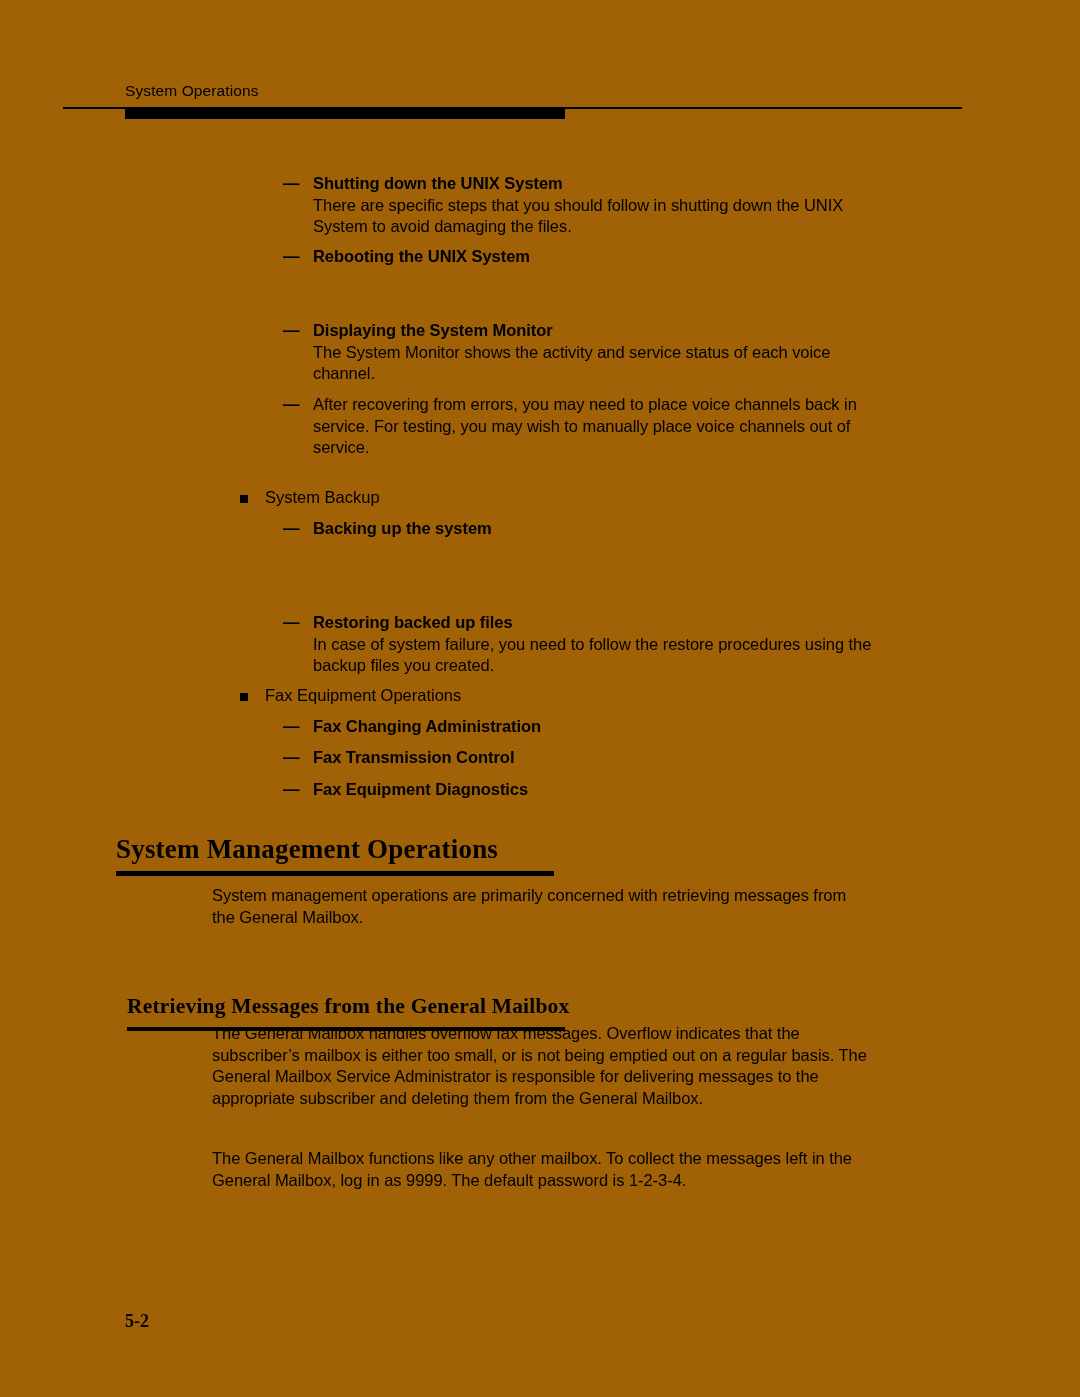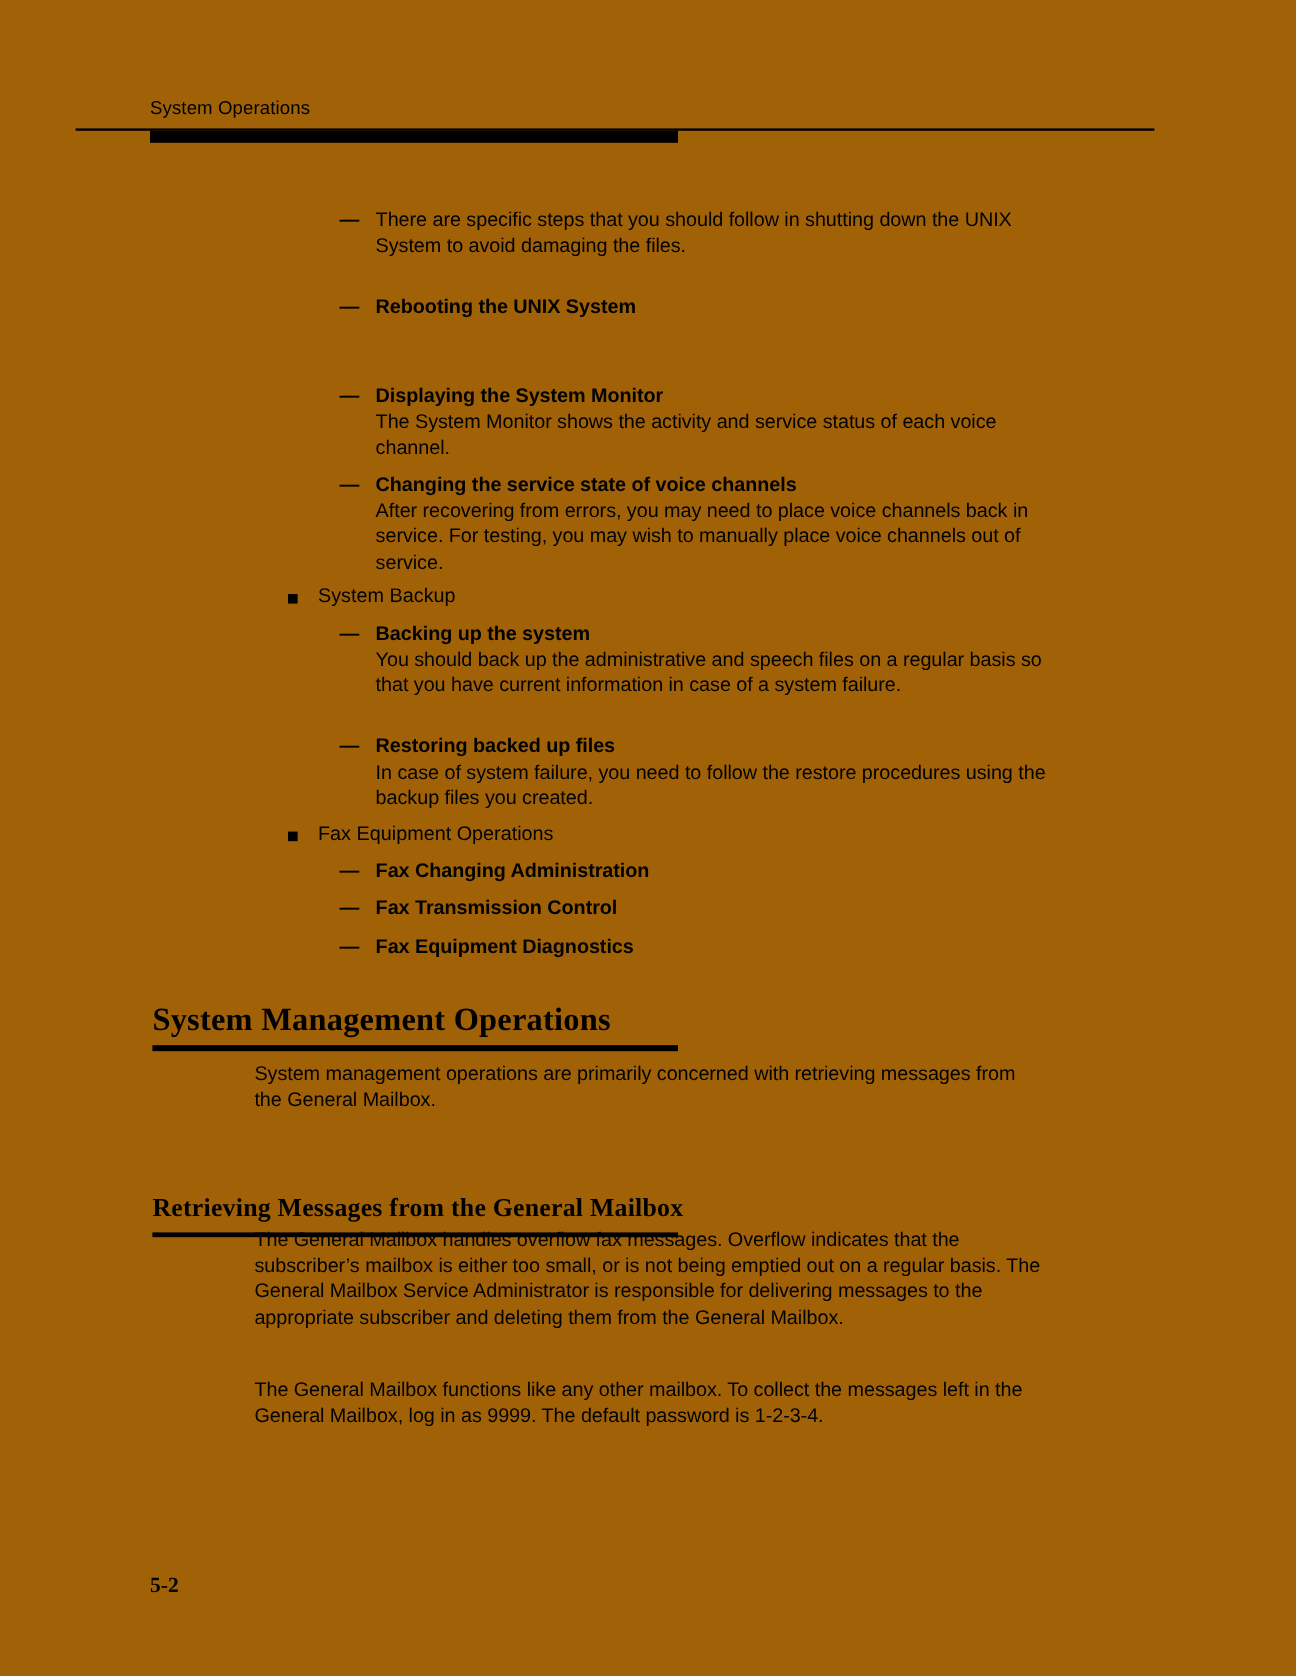--- a/index.html
+++ b/index.html
@@ -110,21 +110,21 @@
   .sq-label {
     margin-left: 25px;
     font-size: 16.5px;
     line-height: 21.5px;
     font-weight: 400;
   }
 
   
   .h1-block {
     position: absolute;
-    left: 127px;
+    left: 116px;
     width: 460px;
   }
   .h1-text {
     font-family: "Liberation Serif", serif;
     font-weight: 700;
     font-size: 27px;
     line-height: 32px;
     letter-spacing: 0.2px;
   }
   .h1-rule {
@@ -185,20 +185,21 @@
     <div class="running-header-text">System Operations</div>
     <div class="header-rule-thin"></div>
     <div class="header-rule-thick"></div>
   </div>
 
   <div class="content">
 
     <div class="dash-item" style="left:283px; top:173px;">
       <span class="dash-mark">—</span>
       <div class="dash-body">
+        <div class="dash-title">Shutting down the UNIX System</div>
         <div class="para">There are specific steps that you should follow in shutting down the UNIX System to avoid damaging the files.</div>
       </div>
     </div>
 
     <div class="dash-item" style="left:283px; top:246px;">
       <span class="dash-mark">—</span>
       <div class="dash-body">
         <div class="dash-title">Rebooting the UNIX System</div>
       </div>
     </div>
@@ -207,35 +208,33 @@
       <span class="dash-mark">—</span>
       <div class="dash-body">
         <div class="dash-title">Displaying the System Monitor</div>
         <div class="para">The System Monitor shows the activity and service status of each voice channel.</div>
       </div>
     </div>
 
     <div class="dash-item" style="left:283px; top:394px;">
       <span class="dash-mark">—</span>
       <div class="dash-body">
-        <div class="dash-title">Changing the service state of voice channels</div>
         <div class="para">After recovering from errors, you may need to place voice channels back in service.  For testing, you may wish to manually place voice channels out of service.</div>
       </div>
     </div>
 
     <div class="sq-item" style="left:240px; top:487px;">
       <span class="sq-mark"></span>
       <div class="sq-label">System Backup</div>
     </div>
 
     <div class="dash-item" style="left:283px; top:518px;">
       <span class="dash-mark">—</span>
       <div class="dash-body">
         <div class="dash-title">Backing up the system</div>
-        <div class="para">You should back up the administrative and speech files on a regular basis so that you have current information in case of a system failure.</div>
       </div>
     </div>
 
     <div class="dash-item" style="left:283px; top:612px;">
       <span class="dash-mark">—</span>
       <div class="dash-body">
         <div class="dash-title">Restoring backed up files</div>
         <div class="para">In case of system failure, you need to follow the restore procedures using the backup files you created.</div>
       </div>
     </div>

